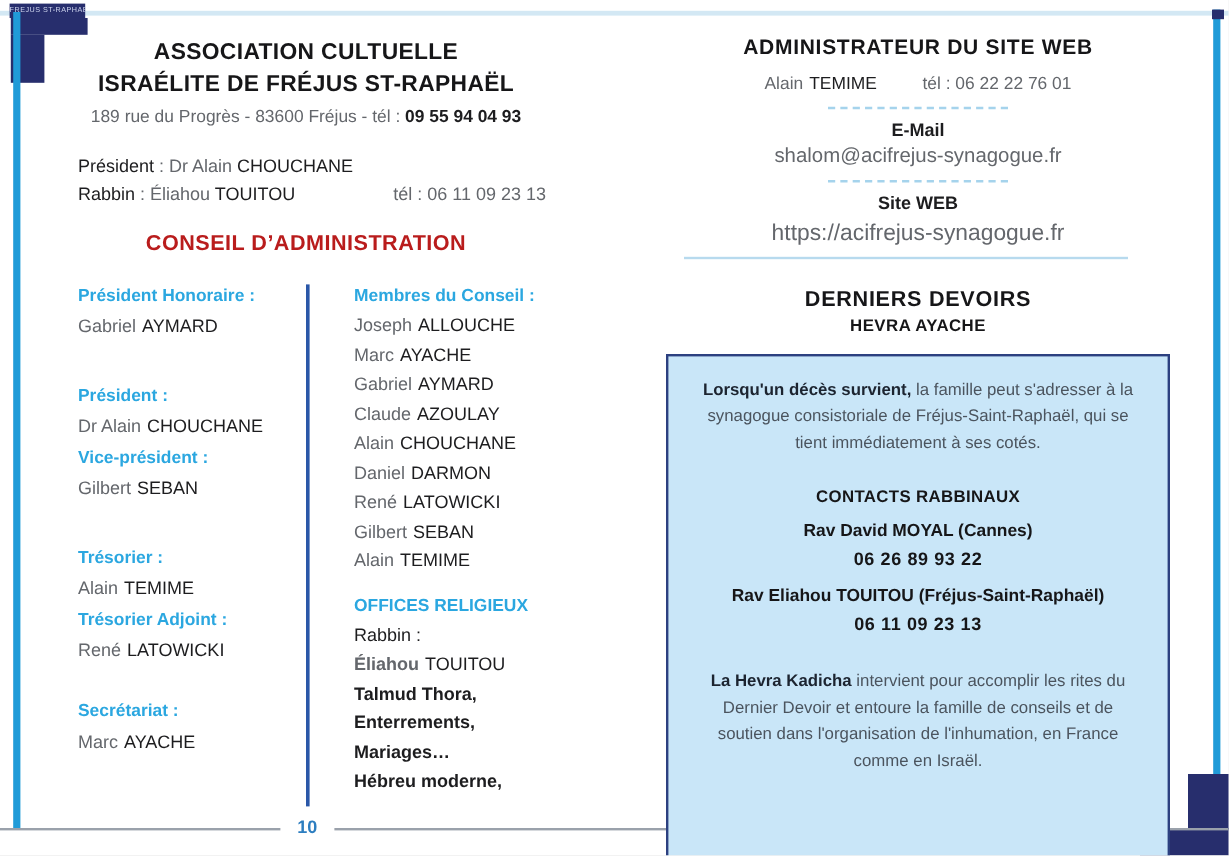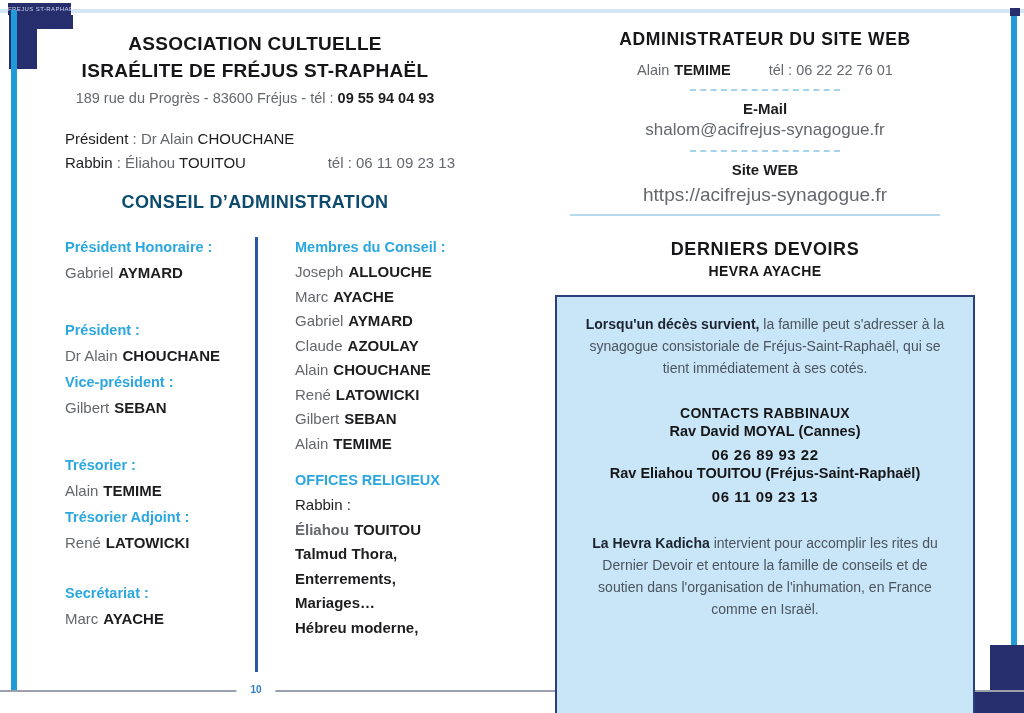--- a/index.html
+++ b/index.html
@@ -14,40 +14,40 @@
     color:#cfd6ef; font-size:6px; letter-spacing:.4px; text-align:center; line-height:12px; overflow:hidden; white-space:nowrap; }
   .block-a { position:absolute; left:9px; top:15px; width:64px; height:14px; background:#272e6d; }
   .block-b { position:absolute; left:9px; top:29px; width:28px; height:40px; background:#272e6d; }
   .left-stripe { position:absolute; left:11px; top:10px; width:6px; height:680px; background:#209bd8; }
   .right-stripe { position:absolute; left:1011px; top:8px; width:6px; height:638px; background:#209bd8; }
   .tr-square { position:absolute; left:1010px; top:8px; width:10px; height:8px; background:#272e6d; }
   .br-block1 { position:absolute; left:990px; top:645px; width:34px; height:46px; background:#272e6d; }
   .br-block2 { position:absolute; left:950px; top:690px; width:74px; height:23px; background:#272e6d; }
   .footer-line { position:absolute; left:0; top:690px; width:1024px; height:2px; background:#9aa1ab; }
   .page-num { position:absolute; top:682px; transform:translateX(-50%); background:#ffffff;
-    padding:0 14px; font-size:10px; font-weight:bold; color:#2d7ec0; line-height:16px; }
+    padding:0 14px; font-size:15px; font-weight:bold; color:#2d7ec0; line-height:16px; }
   .pn-left { left:256px; } .pn-right { left:768px; }
   .col-divider { position:absolute; left:255px; top:237px; width:3px; height:435px; background:#2a57a8; }
 
   
   .gray { color:#64676c; }
   .blk  { color:#1d1d1f; font-weight:normal; }
   .cyan { color:#2ba7e0; font-weight:bold; }
   .fn { color:#64676c; margin-right:5px; }
-  .ln { color:#1d1d1f; font-weight:bold; }
+  .ln { color:#1d1d1f; font-weight:normal; }
 
   
   .l-title { position:absolute; left:40px; top:30px; width:430px; text-align:center;
     font-size:19px; font-weight:bold; color:#161618; line-height:27px; letter-spacing:.3px; }
   .l-address { position:absolute; left:40px; top:90px; width:430px; text-align:center; font-size:14.5px; color:#64676c; }
   .l-address b { color:#1d1d1f; }
   .l-officers { position:absolute; left:65px; top:127px; width:390px; font-size:15px; line-height:24px; }
   .officer-row { display:flex; justify-content:space-between; }
   .conseil-heading { position:absolute; left:40px; top:192px; width:430px; text-align:center;
-    font-size:18px; font-weight:bold; color:#0c4a6e; letter-spacing:.4px; }
+    font-size:18px; font-weight:bold; color:#b91c1c; letter-spacing:.4px; }
 
   .col-left  { position:absolute; left:65px;  top:234px; width:180px; font-size:15px; line-height:26px; }
   .col-right { position:absolute; left:295px; top:234px; width:185px; font-size:15px; }
   .role-pair.g31 { margin-top:31px; } .role-pair.g24 { margin-top:24px; }
   .role-label { font-size:14.5px; }
   .members-heading { font-size:14.5px; line-height:26px; }
   .member-row { line-height:24.5px; }
   .offices { margin-top:11px; }
   .offices-heading { font-size:14.5px; line-height:26px; }
   .offices-line { line-height:24.5px; font-weight:bold; color:#1d1d1f; }
@@ -65,21 +65,21 @@
   .site-value { top:184px; font-size:19px; color:#64676c; }
   .site-rule { position:absolute; left:570px; top:214px; width:370px; height:2px; background:#b7daee; }
   .derniers-heading { top:239px; font-size:18px; font-weight:bold; color:#161618; letter-spacing:.6px; }
   .hevra-subheading { top:263px; font-size:14px; font-weight:bold; color:#161618; letter-spacing:.4px; }
 
   .info-box { position:absolute; left:555px; top:295px; width:420px; height:453px;
     background:#c9e6f8; border:2px solid #2c4080; text-align:center; padding:16px 22px; }
   .box-p { font-size:14px; line-height:22px; color:#4b545e; }
   .box-p b { color:#1c2430; }
   .contacts-heading { margin-top:26px; font-size:14px; font-weight:bold; color:#161618; letter-spacing:.3px; }
-  .contact-name { margin-top:2px; font-size:14.5px; font-weight:bold; color:#161618; }
+  .contact-name { margin-top:14px; font-size:14.5px; font-weight:bold; color:#161618; }
   .contact-tel { margin-top:7px; font-size:15px; font-weight:bold; color:#161618; letter-spacing:.5px; }
   .box-p2 { margin-top:27px; }
 </style>
 </head>
 <body>
 
 <div class="sheet">
 
   <div class="top-line"></div>
   <div class="corner-tag">FREJUS ST-RAPHAEL</div>
@@ -145,20 +145,21 @@
     </div>
   </div>
 
   <div class="col-right">
     <div class="members-heading cyan">Membres du Conseil :</div>
     <div class="member-row"><span class="fn">Joseph</span><span class="ln">ALLOUCHE</span></div>
     <div class="member-row"><span class="fn">Marc</span><span class="ln">AYACHE</span></div>
     <div class="member-row"><span class="fn">Gabriel</span><span class="ln">AYMARD</span></div>
     <div class="member-row"><span class="fn">Claude</span><span class="ln">AZOULAY</span></div>
     <div class="member-row"><span class="fn">Alain</span><span class="ln">CHOUCHANE</span></div>
+    <div class="member-row"><span class="fn">Daniel</span><span class="ln">DARMON</span></div>
     <div class="member-row"><span class="fn">René</span><span class="ln">LATOWICKI</span></div>
     <div class="member-row"><span class="fn">Gilbert</span><span class="ln">SEBAN</span></div>
     <div class="member-row"><span class="fn">Alain</span><span class="ln">TEMIME</span></div>
 
     <div class="offices">
       <div class="offices-heading cyan">OFFICES RELIGIEUX</div>
       <div class="offices-line"><span class="blk">Rabbin :</span>
         <span class="fn">Éliahou</span><span class="ln">TOUITOU</span></div>
       <div class="offices-line">Talmud Thora,</div>
       <div class="offices-line">Enterrements, Mariages…</div>

